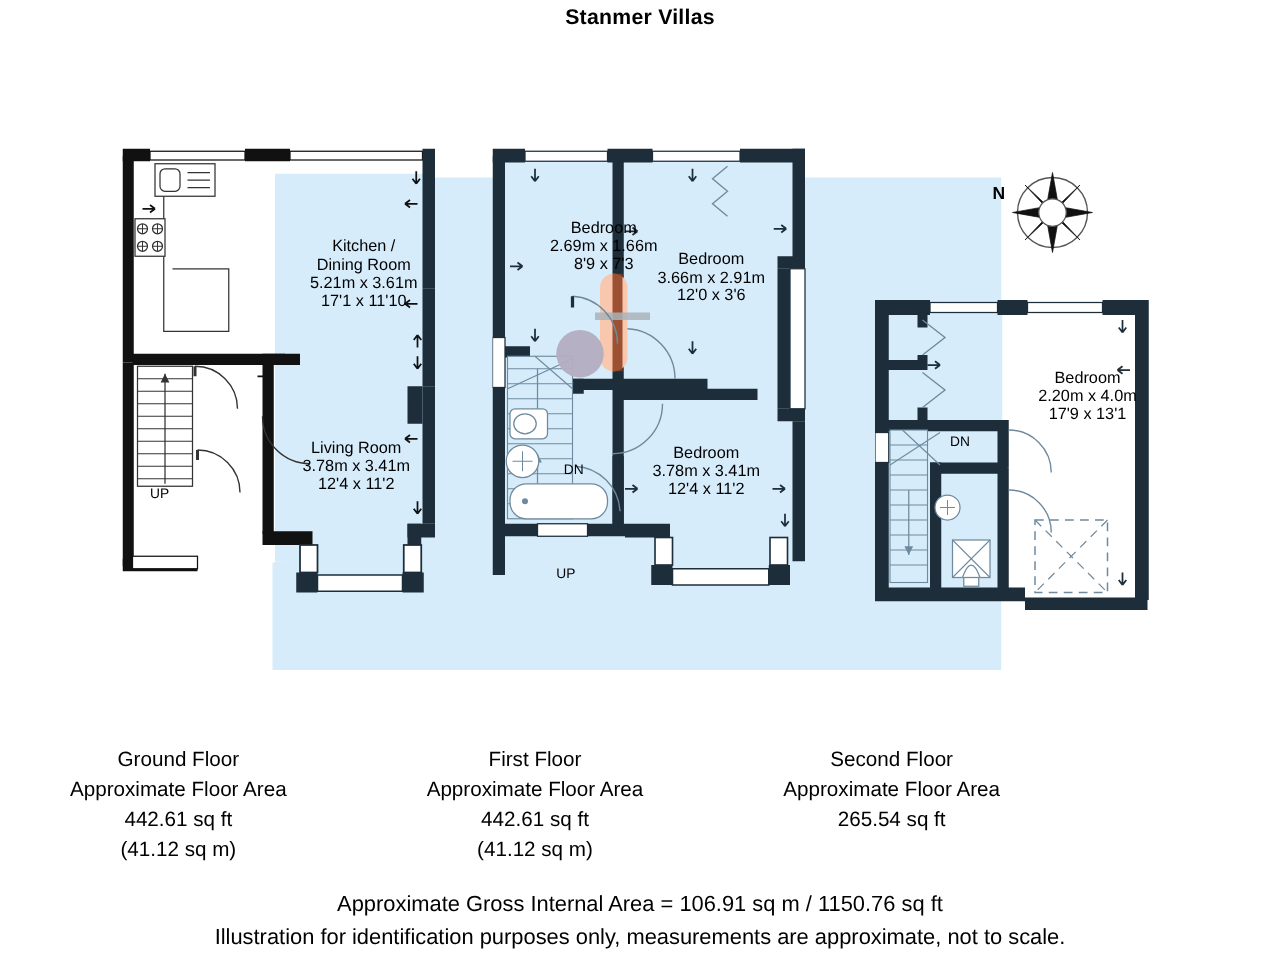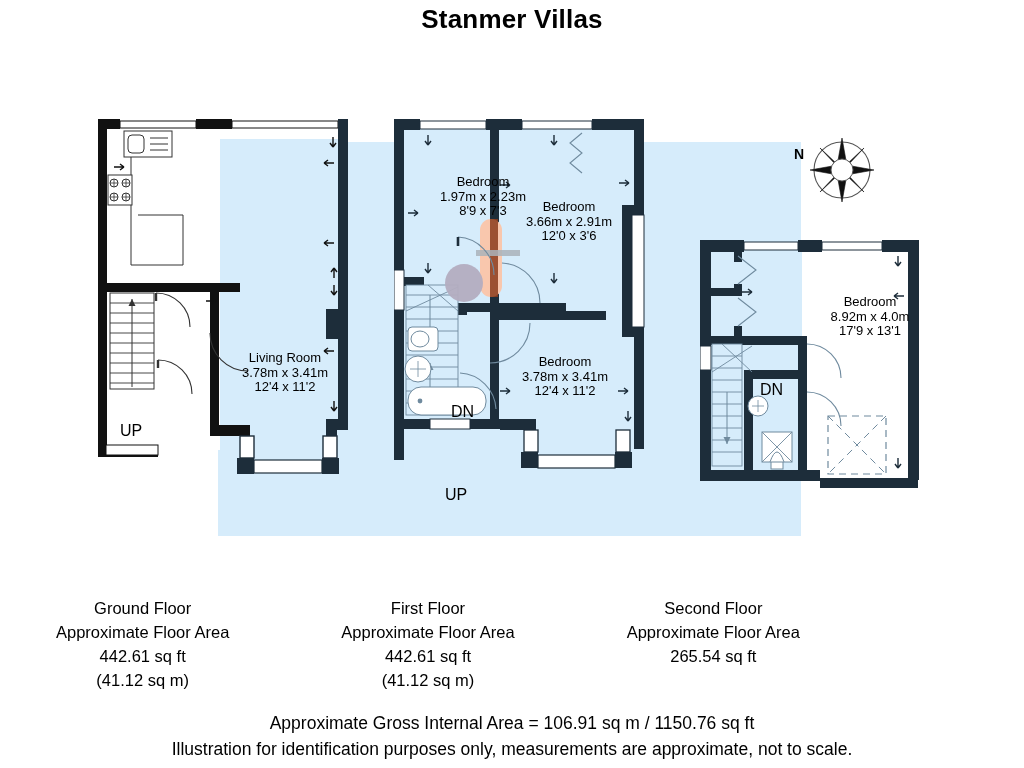--- a/index.html
+++ b/index.html
@@ -15,21 +15,21 @@
     font-family: "Liberation Sans", sans-serif;
     color: #000000;
   }
 
   #page-title {
     position: absolute;
     top: 4px;
     left: 0;
     width: 1024px;
     text-align: center;
-    font-size: 26px;
+    font-size: 17px;
     font-weight: bold;
     letter-spacing: 0.2px;
   }
 
   
   #plan-stage {
     position: absolute;
     left: 0;
     top: 100px;
     width: 1024px;
@@ -95,24 +95,23 @@
   .room-label {
     position: absolute;
     text-align: center;
     font-size: 13px;
     line-height: 14.5px;
     white-space: nowrap;
     color: #000;
   }
   .stair-label {
     position: absolute;
-    font-size: 16px;
+    font-size: 11px;
     font-weight: 500;
     color: #000;
-    margin-top: 33px;
   }
 
   
   #floor-summaries {
     position: absolute;
     top: 596px;
     left: 0;
     width: 856px;
     display: flex;
   }
@@ -234,20 +233,26 @@
           <path d="M 236 163 l 0 -10 M 236 153 l -3 4 M 236 153 l 3 4"></path>
           <path d="M 236 170 l 0 10 M 236 180 l -3 -4 M 236 180 l 3 -4"></path>
           <path d="M 236 236 l -10 0 M 226 236 l 4 -3 M 226 236 l 4 3"></path>
           <path d="M 236 286 l 0 10 M 236 296 l -3 -4 M 236 296 l 3 -4"></path>
           <path d="M 108 186 l 10 0 M 118 186 l -4 -3 M 118 186 l -4 3"></path>
           <path d="M 16 52 l 10 0 M 26 52 l -4 -3 M 26 52 l -4 3"></path>
         </g>
       </g>
     </svg>
 
+    <div class="room-label" style="left:128px; top:75px; width:130px;">
+      <div>Kitchen /</div>
+      <div>Dining Room</div>
+      <div>5.21m x 3.61m</div>
+      <div>17'1 x 11'10</div>
+    </div>
 
     <div class="room-label" style="left:122px; top:236px; width:130px;">
       <div>Living Room</div>
       <div>3.78m x 3.41m</div>
       <div>12'4 x 11'2</div>
     </div>
 
     <div class="stair-label" style="left:22px; top:274px;">UP</div>
   </div>
 
@@ -346,21 +351,21 @@
           <path d="M 160 158 l 0 10 M 160 168 l -3 -4 M 160 168 l 3 -4"></path>
           <path d="M 106 276 l 10 0 M 116 276 l -4 -3 M 116 276 l -4 3"></path>
           <path d="M 224 276 l 10 0 M 234 276 l -4 -3 M 234 276 l -4 3"></path>
           <path d="M 234 296 l 0 10 M 234 306 l -3 -4 M 234 306 l 3 -4"></path>
         </g>
       </g>
     </svg>
 
     <div class="room-label" style="left:24px; top:60px; width:130px;">
       <div>Bedroom</div>
-      <div>1.97m x 2.23m</div>
+      <div>2.69m x 1.66m</div>
       <div>8'9 x 7'3</div>
     </div>
 
     <div class="room-label" style="left:110px; top:85px; width:130px;">
       <div>Bedroom</div>
       <div>3.66m x 2.91m</div>
       <div>12'0 x 3'6</div>
     </div>
 
     <div class="room-label" style="left:106px; top:240px; width:130px;">
@@ -445,21 +450,21 @@
           <path d="M 198 16 l 0 10 M 198 26 l -3 -4 M 198 26 l 3 -4"></path>
           <path d="M 204 56 l -10 0 M 194 56 l 4 -3 M 194 56 l 4 3"></path>
           <path d="M 198 218 l 0 10 M 198 228 l -3 -4 M 198 228 l 3 -4"></path>
           <path d="M 42 52 l 10 0 M 52 52 l -4 -3 M 52 52 l -4 3"></path>
         </g>
       </g>
     </svg>
 
     <div class="room-label" style="left:110px; top:55px; width:120px;">
       <div>Bedroom</div>
-      <div>8.92m x 4.0m</div>
+      <div>2.20m x 4.0m</div>
       <div>17'9 x 13'1</div>
     </div>
 
     <div class="stair-label" style="left:60px; top:108px;">DN</div>
   </div>
 
   <div id="watermark">
   </div>
 
   <div id="compass">

